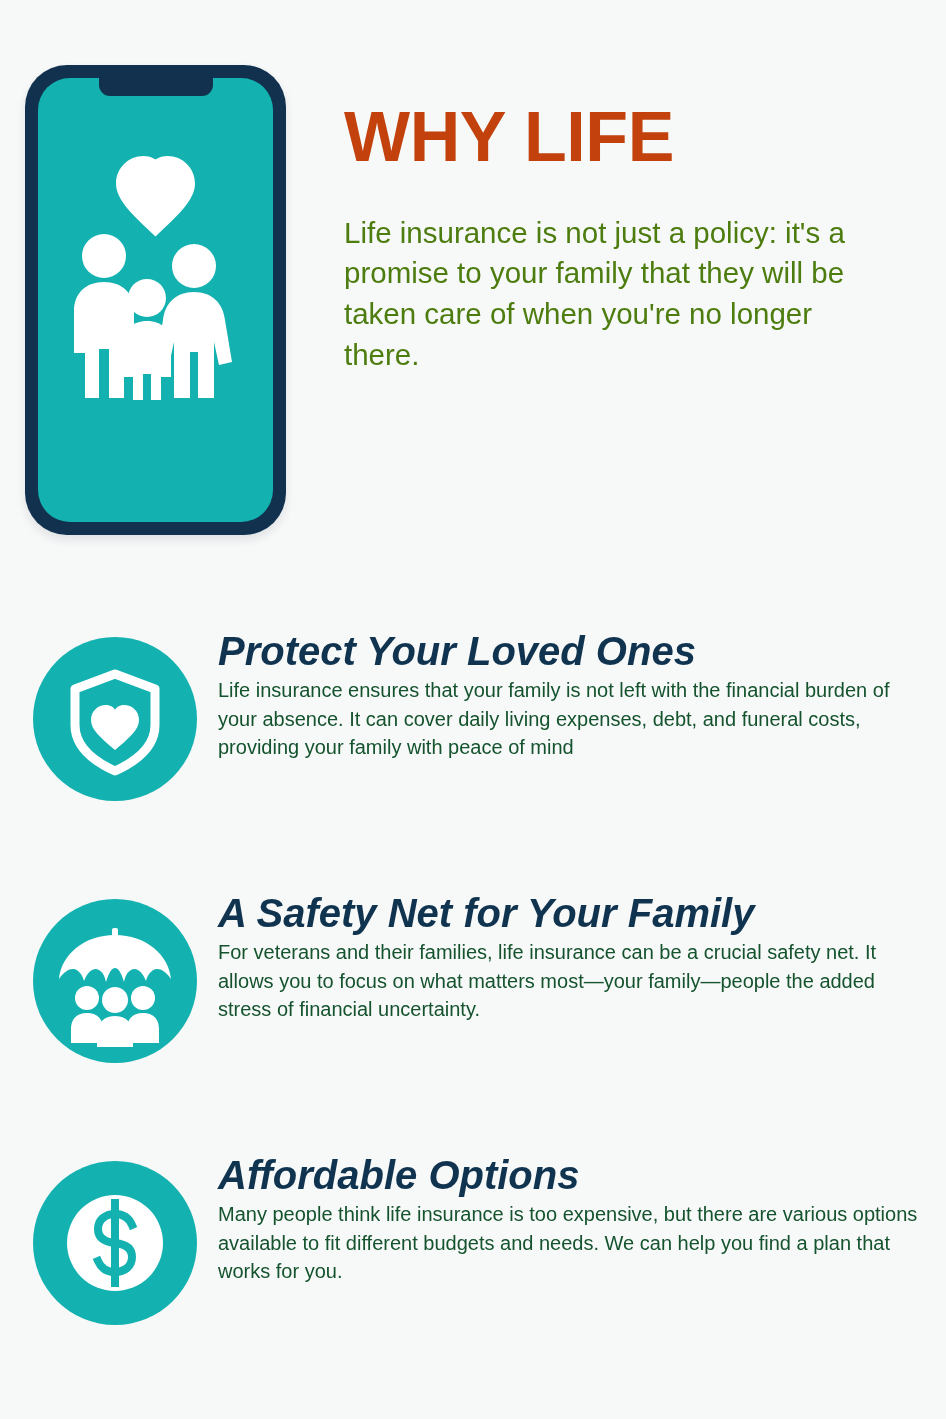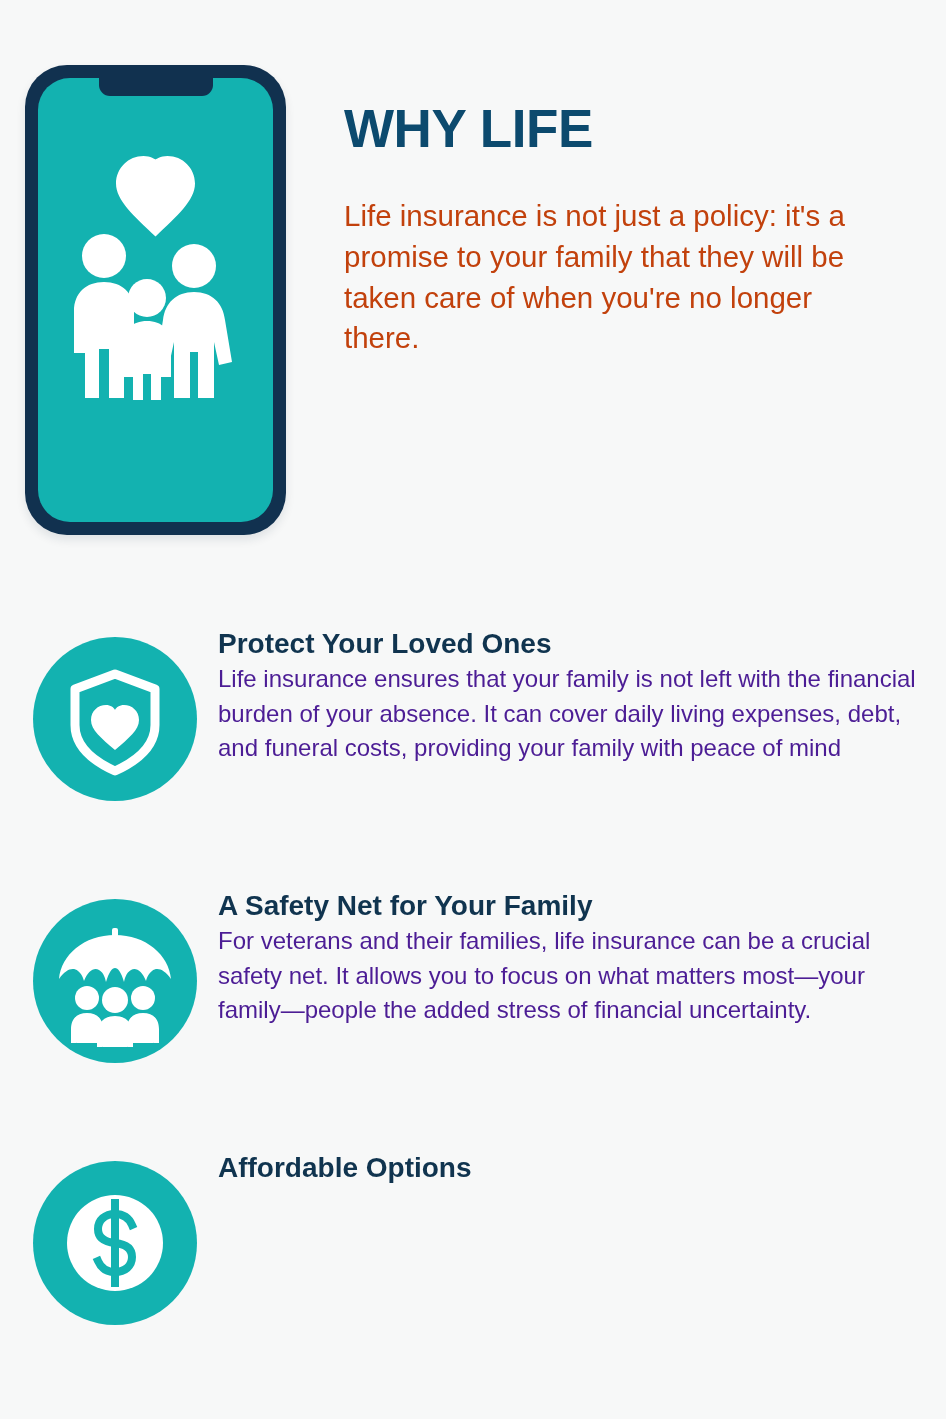--- a/index.html
+++ b/index.html
@@ -75,32 +75,32 @@
   
   .hero-text {
     position: absolute;
     left: 344px;
     top: 104px;
     width: 575px;
   }
   .headline {
     font-family: "Liberation Sans", sans-serif;
     font-weight: 700;
-    font-size: 53px;
+    font-size: 70px;
     line-height: 0.95;
     letter-spacing: -0.4px;
-    color: #0c4a6e;
+    color: #c2410c;
     text-transform: uppercase;
   }
   .headline span { display: block; }
   .intro {
     margin-top: 42px;
     font-size: 29.5px;
     line-height: 1.38;
-    color: #c2410c;
+    color: #4d7c0f;
     font-weight: 400;
     max-width: 510px;
   }
 
   
   .features {
     position: absolute;
     left: 0;
     top: 628px;
     width: 946px;
@@ -121,29 +121,30 @@
     background: #13b2b0;
   }
   .feature-icon svg { display: block; width: 164px; height: 164px; }
 
   .feature-body {
     margin-left: 218px;
     padding-right: 18px;
   }
   .feature-title {
     font-weight: 700;
-    font-size: 28px;
+    font-size: 40px;
     line-height: 1.16;
     color: #10344f;
     margin-bottom: 2px;
+    font-style: italic;
   }
   .feature-text {
-    font-size: 24px;
+    font-size: 20px;
     line-height: 1.42;
-    color: #4c1d95;
+    color: #14532d;
     font-weight: 400;
   }
 
   .f2 .feature-body { padding-right: 36px; }
   .f3 .feature-body { padding-right: 17px; }
 </style>
 </head>
 <body>
 
 <div class="page">
@@ -309,17 +310,18 @@
                      C 72 53 65 59 65 68
                      C 65 77 72 81 82 82
                      C 92 83 99 87 99 96
                      C 99 105 92 111 82 111
                      C 74 111 68 107 65 100"></path>
           </g>
         </svg>
       </div>
       <div class="feature-body">
         <div class="feature-title">Affordable Options</div>
+        <div class="feature-text">Many people think life insurance is too expensive, but there are various options available to fit different budgets and needs. We can help you find a plan that works for you.</div>
       </div>
     </div>
 
   </div>
 </div>
 
 </body></html>

